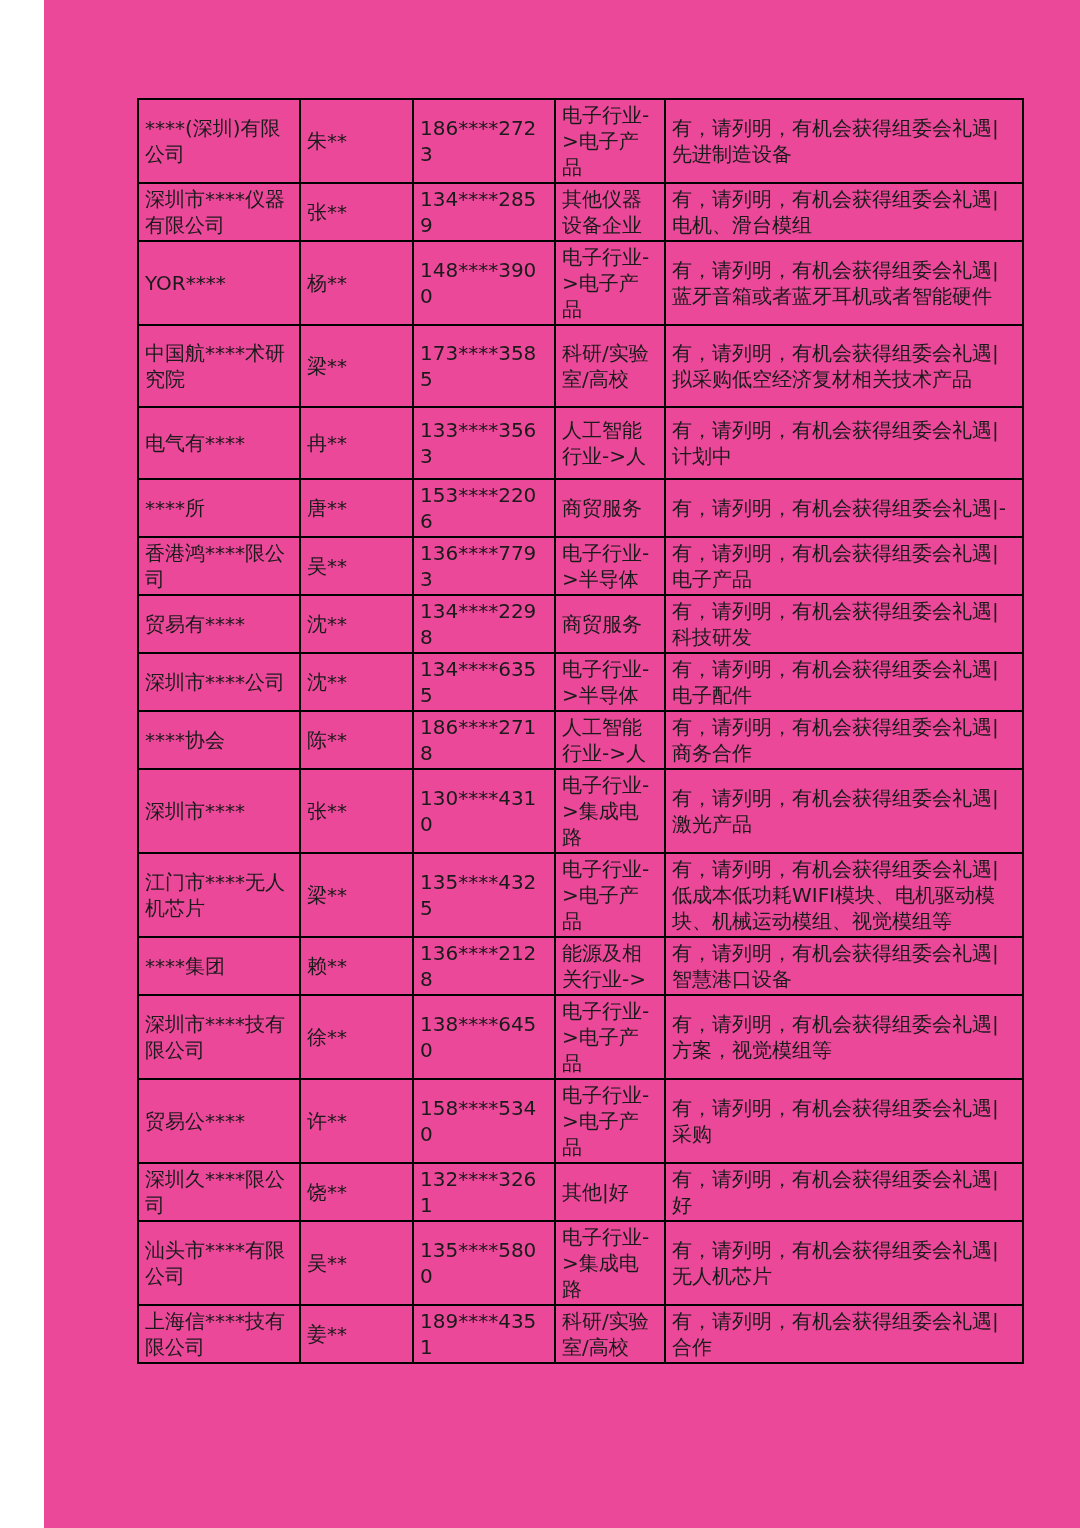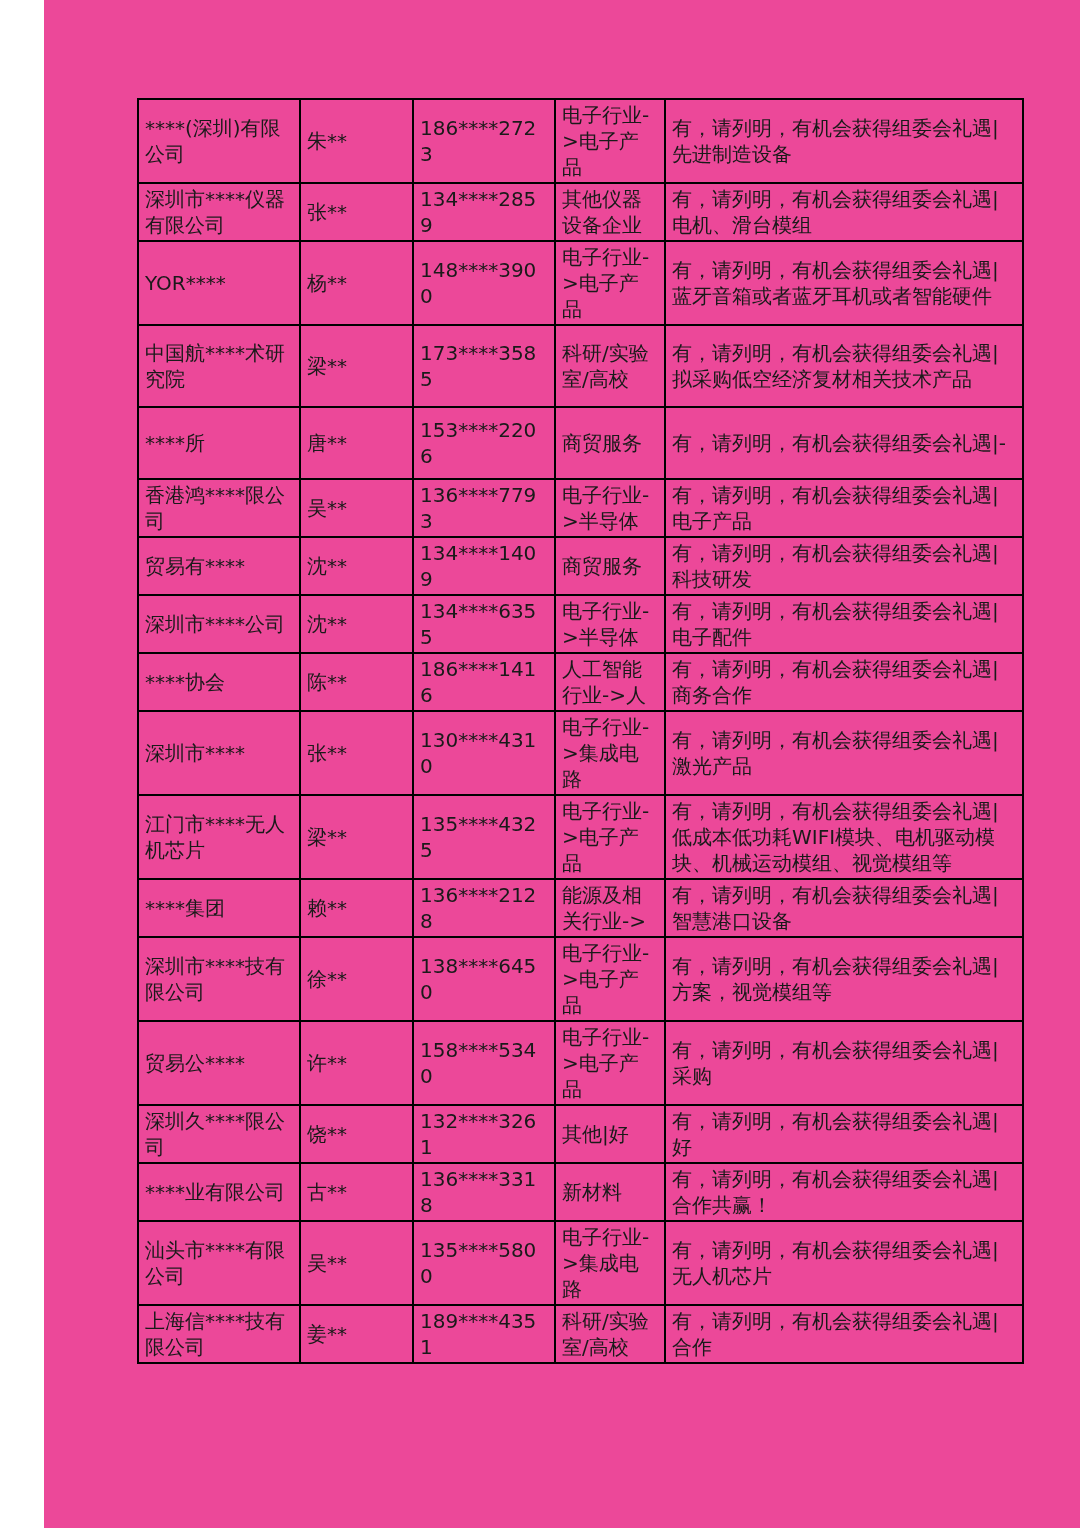--- a/index.html
+++ b/index.html
@@ -79,51 +79,58 @@
           <td class="col-comment">有，请列明，有机会获得组委会礼遇|蓝牙音箱或者蓝牙耳机或者智能硬件</td>
         </tr>
         <tr>
           <td class="col-company">中国航****术研究院</td>
           <td class="col-contact">梁**</td>
           <td class="col-phone">173****3585</td>
           <td class="col-industry">科研/实验室/高校</td>
           <td class="col-comment">有，请列明，有机会获得组委会礼遇|拟采购低空经济复材相关技术产品</td>
         </tr>
         <tr>
+          <td class="col-company">电气有****</td>
+          <td class="col-contact">冉**</td>
+          <td class="col-phone">133****3563</td>
+          <td class="col-industry">人工智能行业-&gt;人</td>
+          <td class="col-comment">有，请列明，有机会获得组委会礼遇|计划中</td>
+        </tr>
+        <tr>
           <td class="col-company">****所</td>
           <td class="col-contact">唐**</td>
           <td class="col-phone">153****2206</td>
           <td class="col-industry">商贸服务</td>
           <td class="col-comment">有，请列明，有机会获得组委会礼遇|-</td>
         </tr>
         <tr>
           <td class="col-company">香港鸿****限公司</td>
           <td class="col-contact">吴**</td>
           <td class="col-phone">136****7793</td>
           <td class="col-industry">电子行业-&gt;半导体</td>
           <td class="col-comment">有，请列明，有机会获得组委会礼遇|电子产品</td>
         </tr>
         <tr>
           <td class="col-company">贸易有****</td>
           <td class="col-contact">沈**</td>
-          <td class="col-phone">134****1409</td>
+          <td class="col-phone">134****2298</td>
           <td class="col-industry">商贸服务</td>
           <td class="col-comment">有，请列明，有机会获得组委会礼遇|科技研发</td>
         </tr>
         <tr>
           <td class="col-company">深圳市****公司</td>
           <td class="col-contact">沈**</td>
           <td class="col-phone">134****6355</td>
           <td class="col-industry">电子行业-&gt;半导体</td>
           <td class="col-comment">有，请列明，有机会获得组委会礼遇|电子配件</td>
         </tr>
         <tr>
           <td class="col-company">****协会</td>
           <td class="col-contact">陈**</td>
-          <td class="col-phone">186****1416</td>
+          <td class="col-phone">186****2718</td>
           <td class="col-industry">人工智能行业-&gt;人</td>
           <td class="col-comment">有，请列明，有机会获得组委会礼遇|商务合作</td>
         </tr>
         <tr>
           <td class="col-company">深圳市****</td>
           <td class="col-contact">张**</td>
           <td class="col-phone">130****4310</td>
           <td class="col-industry">电子行业-&gt;集成电路</td>
           <td class="col-comment">有，请列明，有机会获得组委会礼遇|激光产品</td>
         </tr>
@@ -156,27 +163,20 @@
           <td class="col-comment">有，请列明，有机会获得组委会礼遇|采购</td>
         </tr>
         <tr>
           <td class="col-company">深圳久****限公司</td>
           <td class="col-contact">饶**</td>
           <td class="col-phone">132****3261</td>
           <td class="col-industry">其他|好</td>
           <td class="col-comment">有，请列明，有机会获得组委会礼遇|好</td>
         </tr>
         <tr>
-          <td class="col-company">****业有限公司</td>
-          <td class="col-contact">古**</td>
-          <td class="col-phone">136****3318</td>
-          <td class="col-industry">新材料</td>
-          <td class="col-comment">有，请列明，有机会获得组委会礼遇|合作共赢！</td>
-        </tr>
-        <tr>
           <td class="col-company">汕头市****有限公司</td>
           <td class="col-contact">吴**</td>
           <td class="col-phone">135****5800</td>
           <td class="col-industry">电子行业-&gt;集成电路</td>
           <td class="col-comment">有，请列明，有机会获得组委会礼遇|无人机芯片</td>
         </tr>
         <tr>
           <td class="col-company">上海信****技有限公司</td>
           <td class="col-contact">姜**</td>
           <td class="col-phone">189****4351</td>

